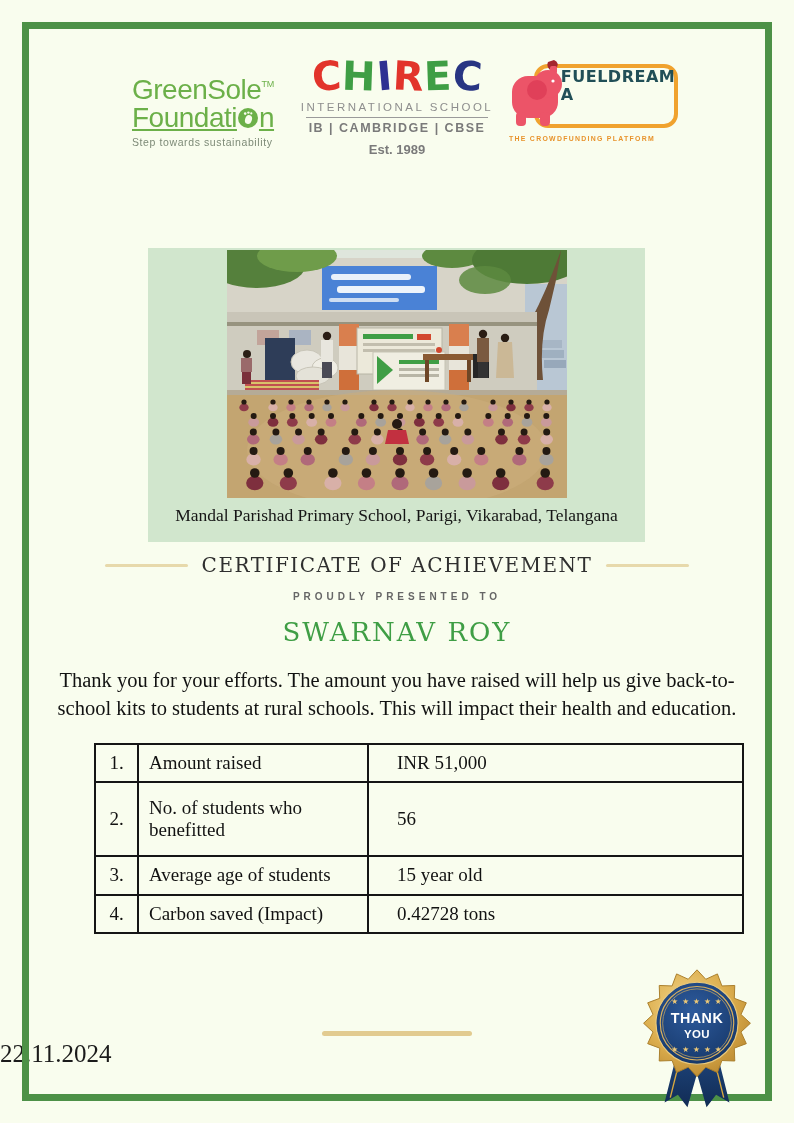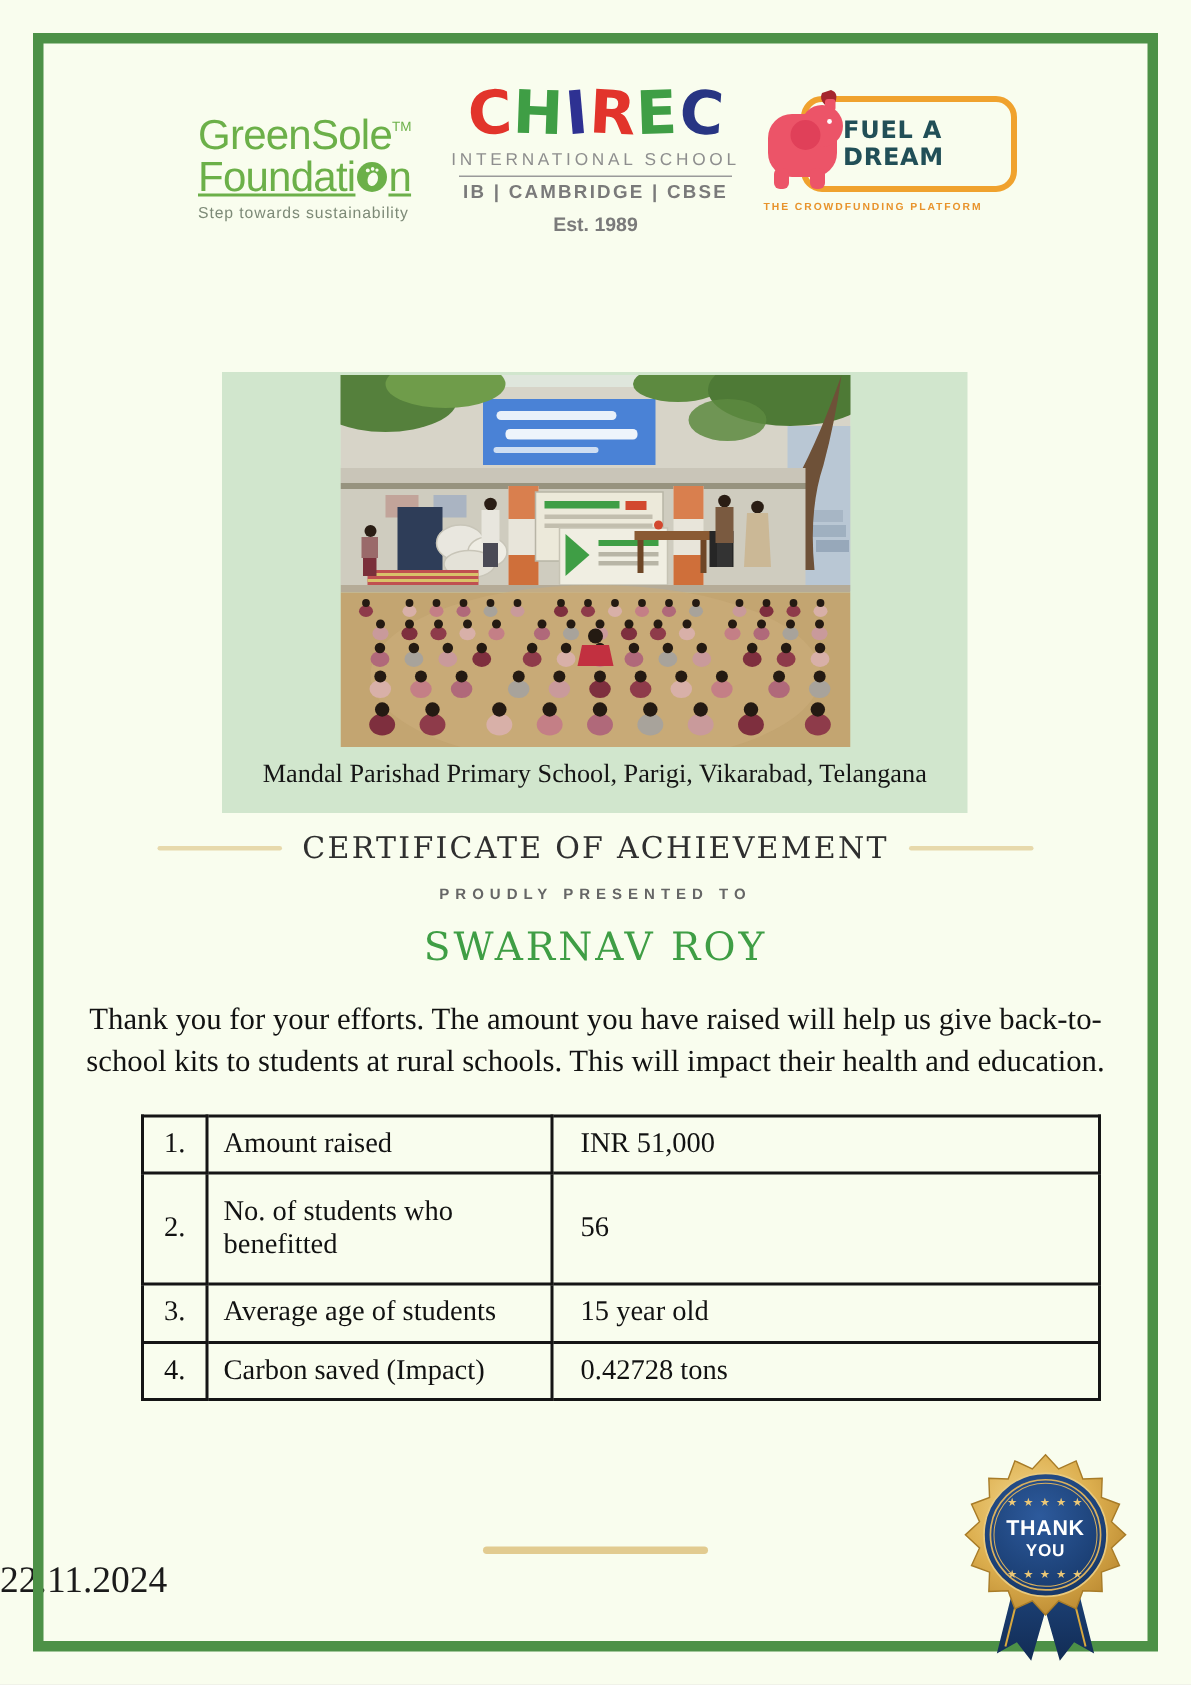--- a/index.html
+++ b/index.html
@@ -14,21 +14,21 @@
   .gs-row{display:flex;align-items:center;text-decoration:underline;}
   .gs-tag{font-size:10.5px;color:#7d8a77;letter-spacing:0.6px;margin-top:5px;}
   .chirec{left:297px;top:54px;width:200px;text-align:center;}
   .chirec-word{display:flex;justify-content:center;gap:1px;}
   .chirec-letter{font-family:"DejaVu Sans",sans-serif;font-weight:800;font-size:40px;line-height:44px;display:inline-block;}
   .chirec-sub{font-size:11.5px;letter-spacing:2.5px;color:#8e8e8e;margin-top:3px;}
   .chirec-divider{height:1px;background:#9a9a9a;width:182px;margin:4px auto 3px;}
   .chirec-board{font-size:12.5px;letter-spacing:1.5px;font-weight:700;color:#7a7a7a;}
   .chirec-est{font-size:13px;font-weight:700;color:#7a7a7a;margin-top:7px;}
   .fuel{left:506px;top:64px;width:152px;}
-  .fuel-box{margin-left:28px;width:112px;height:56px;border:4px solid #f0a22e;border-radius:14px;display:flex;flex-direction:column;justify-content:center;padding-left:24px;background:#f9fdee;}
+  .fuel-box{margin-left:28px;width:112px;height:56px;border:4px solid #f0a22e;border-radius:14px;display:flex;flex-direction:row;justify-content:center;padding-left:24px;background:#f9fdee;}
   .fuel-line{font-size:16px;font-weight:800;color:#214f57;line-height:18px;letter-spacing:0.5px;font-family:"DejaVu Sans",sans-serif;}
   .fuel-tag{margin-top:7px;font-size:6.9px;letter-spacing:1.3px;color:#e8932c;font-weight:700;text-align:center;width:152px;}
   .fuel-elephant{position:absolute;left:0;top:-8px;}
 
   
   .statement{left:0;right:0;top:183px;text-align:center;}
   .statement p{margin:0 auto;width:706px;font-size:15.5px;font-weight:700;color:#3aa43a;line-height:1.42;}
 
   
   .photo-block{left:148px;top:248px;width:497px;height:294px;background:#d1e6cd;}
@@ -43,21 +43,21 @@
   .recipient{left:0;right:0;top:617px;text-align:center;font-family:"DejaVu Serif",serif;font-size:26px;letter-spacing:2px;color:#3f9e45;}
   .message{left:0;right:0;top:666px;}
   .message p{margin:0 auto;width:728px;text-align:center;font-family:"Liberation Serif",serif;font-size:20.5px;color:#121212;line-height:1.38;}
 
   
   .impact-table{left:94px;top:743px;}
   table{border-collapse:collapse;table-layout:fixed;width:604px;height:191px;font-family:"Liberation Serif",serif;font-size:19px;color:#121212;}
   td{border:2px solid #151515;padding:0;}
   td.col-num{width:41px;text-align:center;}
   td.col-label{width:218px;padding-left:10px;}
-  td.col-value{width:345px;padding-left:18px;vertical-align:middle;}
+  td.col-value{width:345px;padding-left:28px;vertical-align:middle;}
 
   
   .date-line{left:0;right:0;top:1031px;}
   .date-bar{width:150px;height:5px;background:#e2cb90;border-radius:3px;margin:0 auto;}
   .date-text{left:0;right:0;top:1040px;text-align:left;font-family:"Liberation Serif",serif;font-size:25px;color:#1b1b1b;}
 
   
   .badge{left:630px;top:966px;z-index:5;}
 </style>
 </head>

